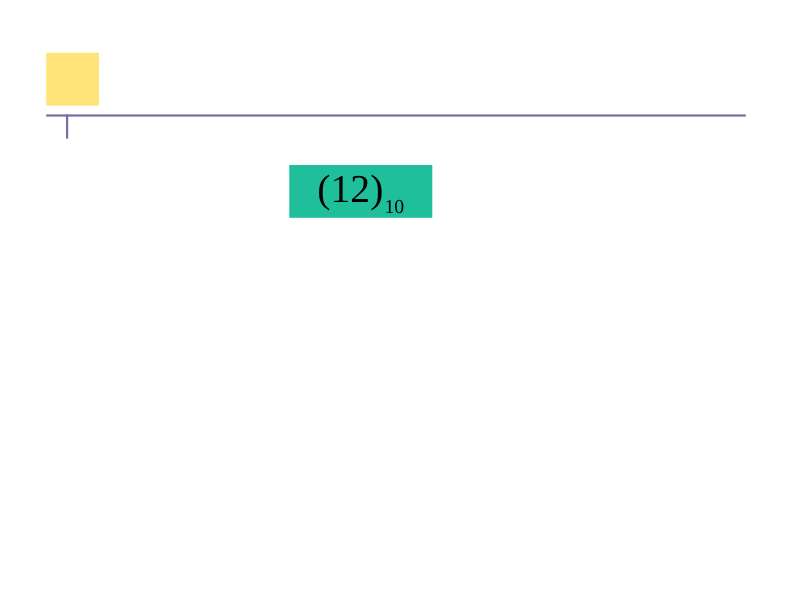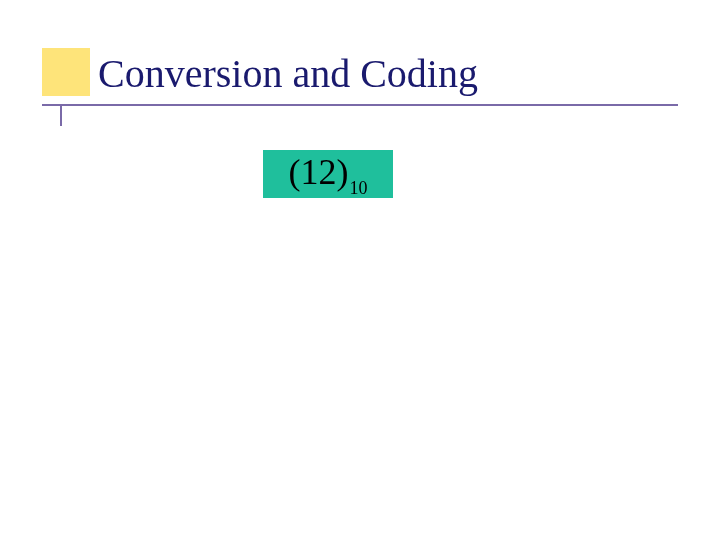--- a/index.html
+++ b/index.html
@@ -78,21 +78,20 @@
       position: relative;
       top: 10px;
       margin-left: 1px;
     }
   </style>
 </head>
 <body>
 
 <div class="header-area">
   <div class="yellow-box"></div>
-  <div class="title">Conversion and Coding</div>
   <div class="purple-line"></div>
   <div class="purple-tick"></div>
 </div>
 
 <div class="formula-box">
   <span class="formula-main">(12)</span>
   <span class="formula-sub">10</span>
 </div>
 
 </body></html>

